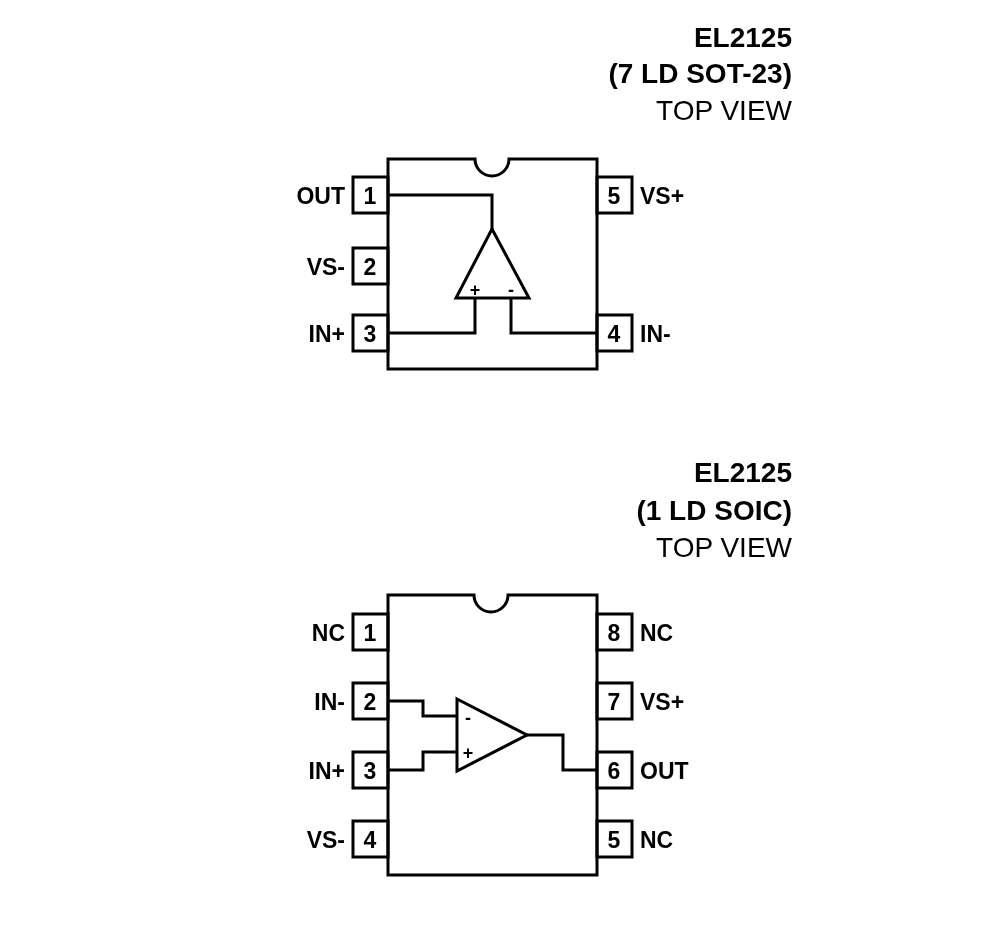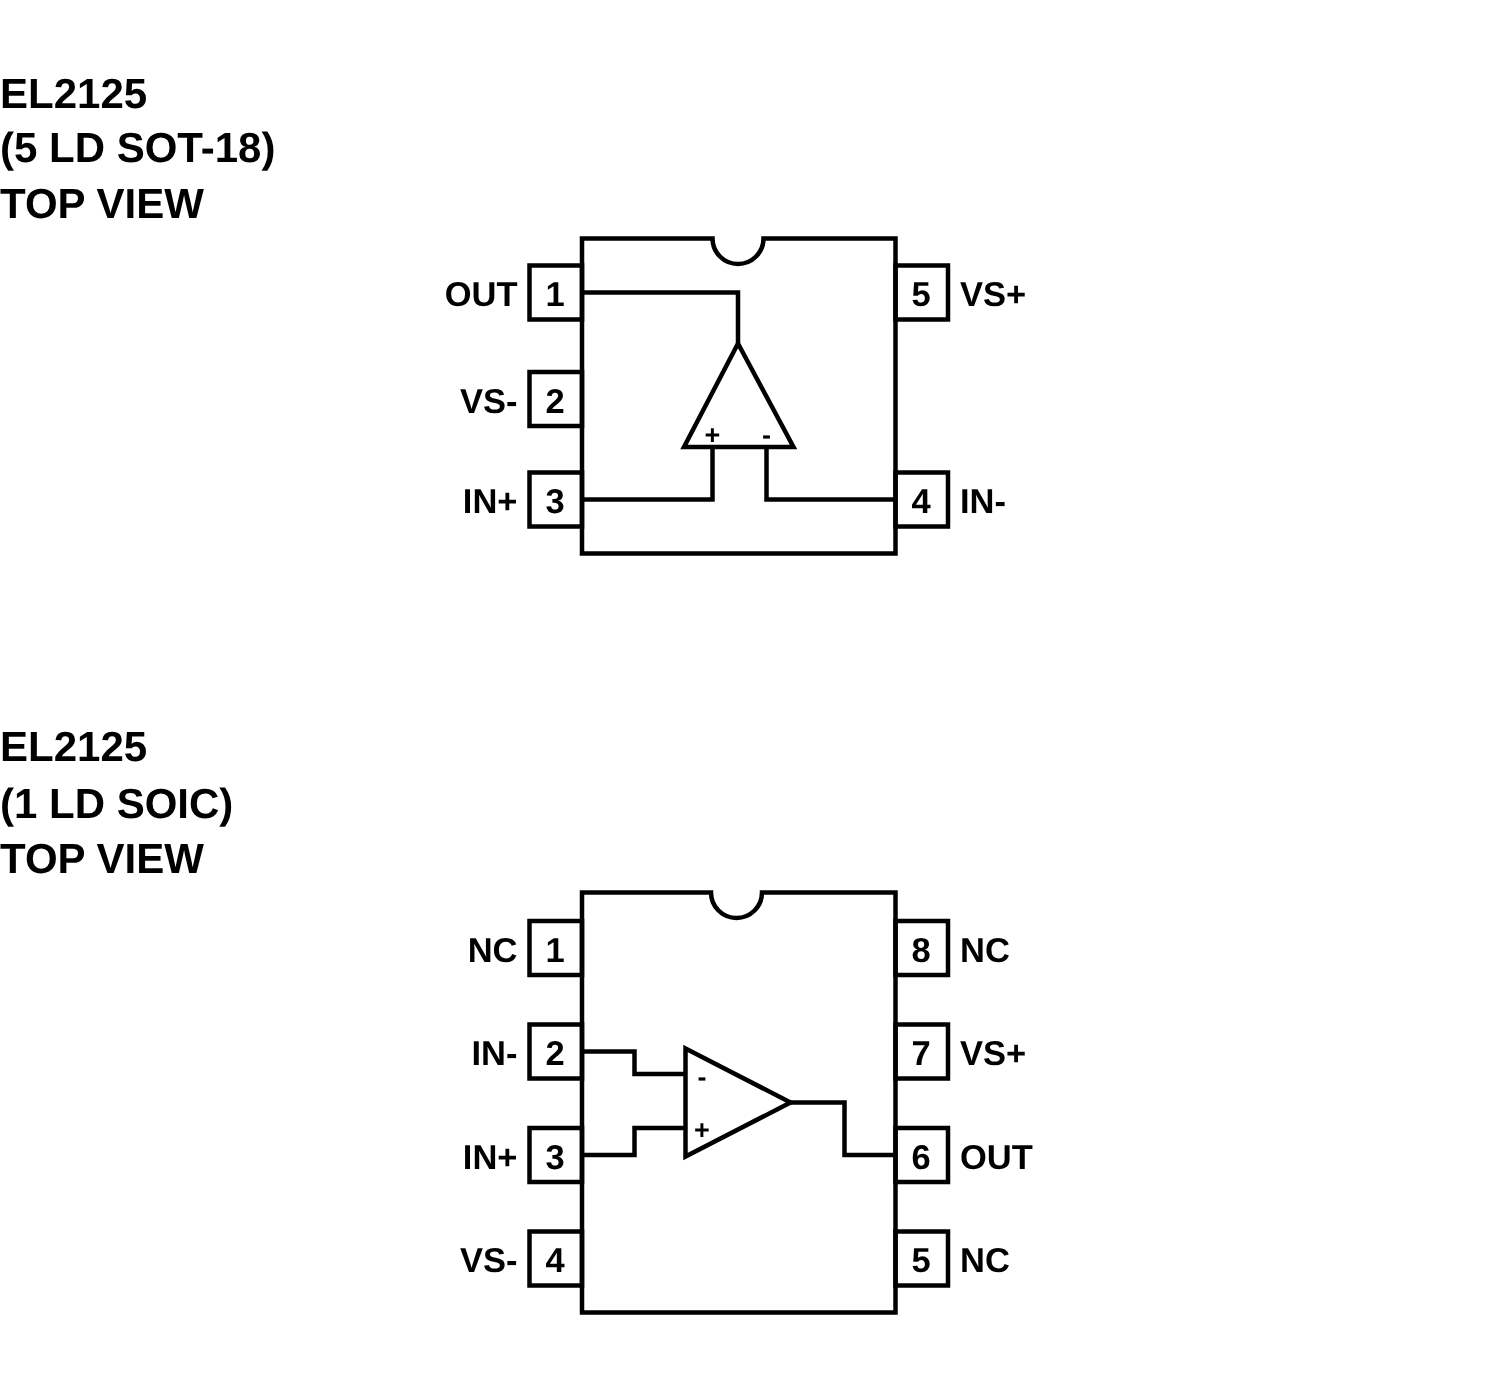--- a/index.html
+++ b/index.html
@@ -1,28 +1,28 @@
 <!DOCTYPE html>
 <html><head>
 <meta charset="utf-8">
 <style>
   html, body { margin: 0; padding: 0; background: #ffffff; }
   body { width: 1000px; height: 925px; position: relative; overflow: hidden;
          font-family: "Liberation Sans", sans-serif; color: #000; }
-  .title { position: absolute; left: 0; width: 792px; text-align: left; line-height: 36px; margin-top: 25px; }
+  .title { position: absolute; left: 0; width: 792px; text-align: right; line-height: 36px; }
   .t-bold { font-weight: bold; font-size: 28px; }
-  .t-norm { font-weight: bold; font-size: 28px; }
+  .t-norm { font-weight: normal; font-size: 28px; }
   svg { position: absolute; left: 0; top: 0; }
   svg text { font-family: "Liberation Sans", sans-serif; }
 </style>
 </head>
 <body>
 
 <div class="title t-bold" style="top:20px">EL2125</div>
-<div class="title t-bold" style="top:56px">(5 LD SOT-18)</div>
+<div class="title t-bold" style="top:56px">(7 LD SOT-23)</div>
 <div class="title t-norm" style="top:93px">TOP VIEW</div>
 
 <div class="title t-bold" style="top:455px">EL2125</div>
 <div class="title t-bold" style="top:493px">(1 LD SOIC)</div>
 <div class="title t-norm" style="top:530px">TOP VIEW</div>
 
 <svg width="1000" height="925" viewBox="0 0 1000 925">
   <g fill="none" stroke="#000" stroke-width="3">
 
     <g>

